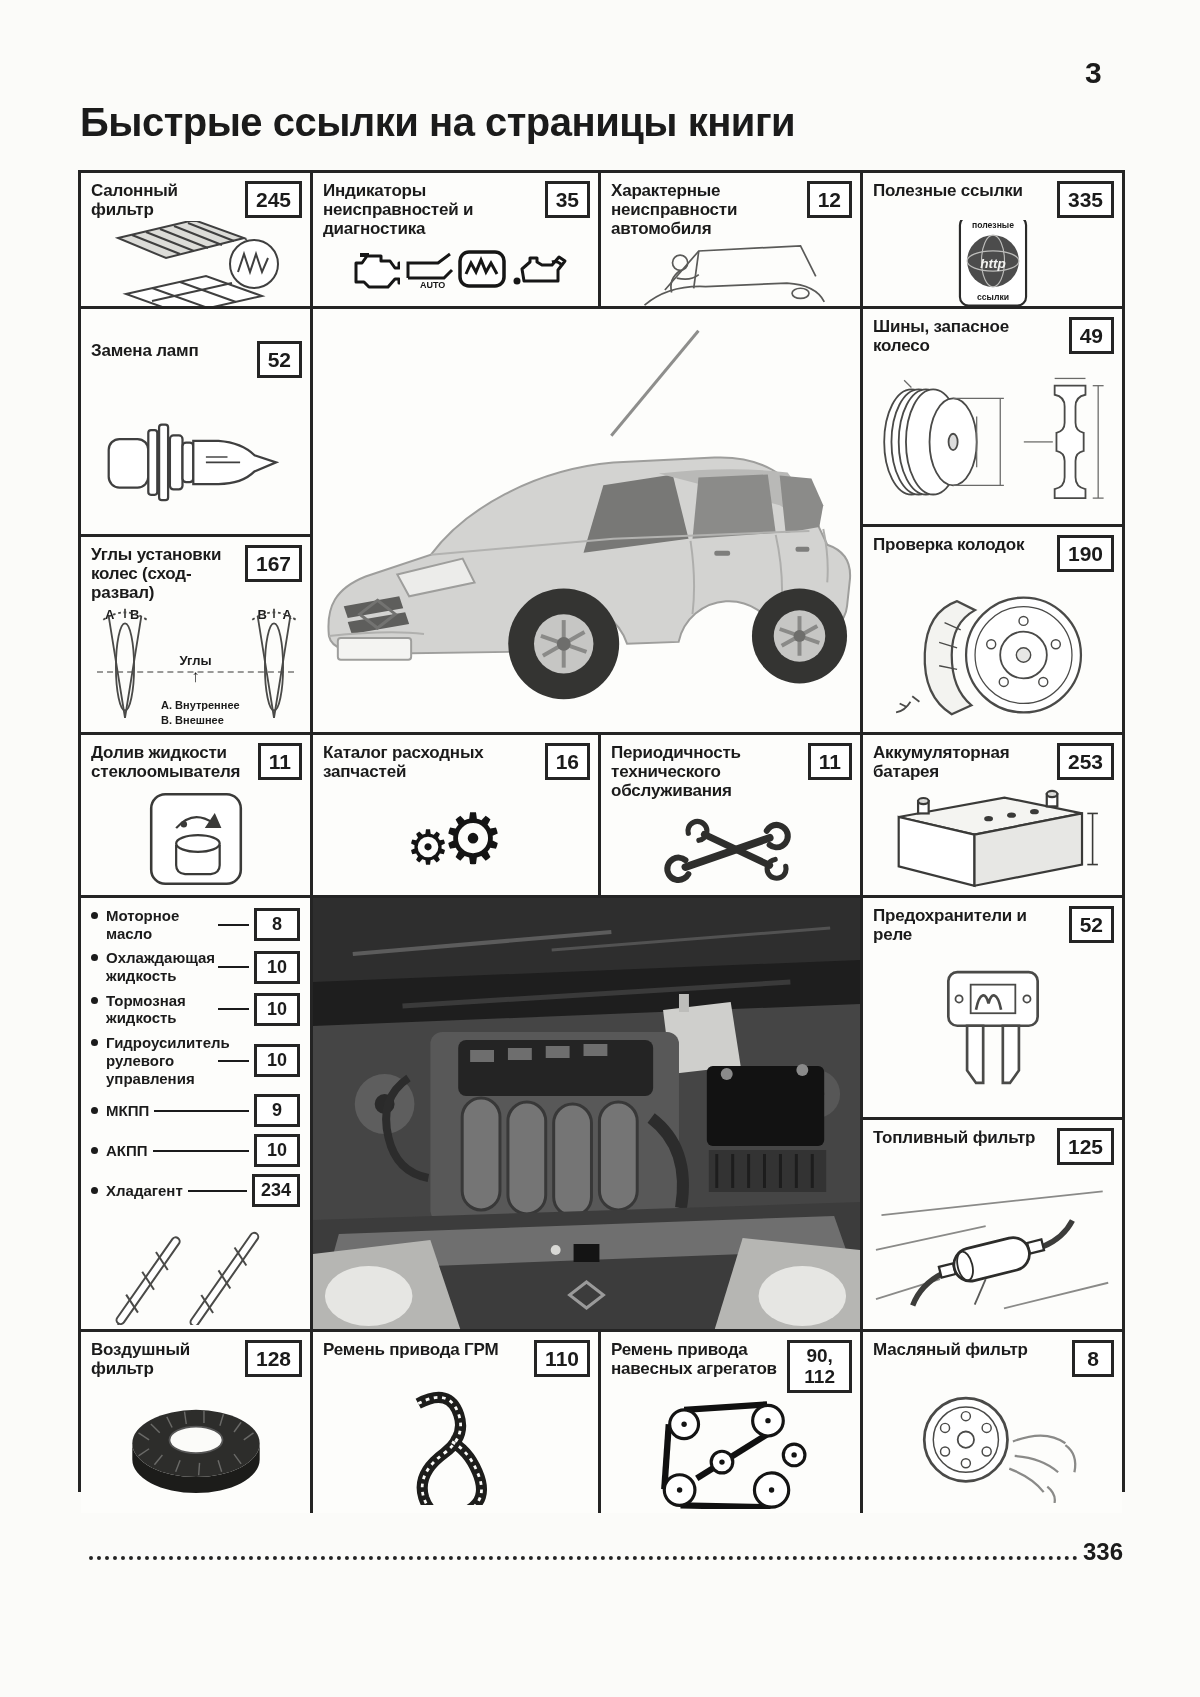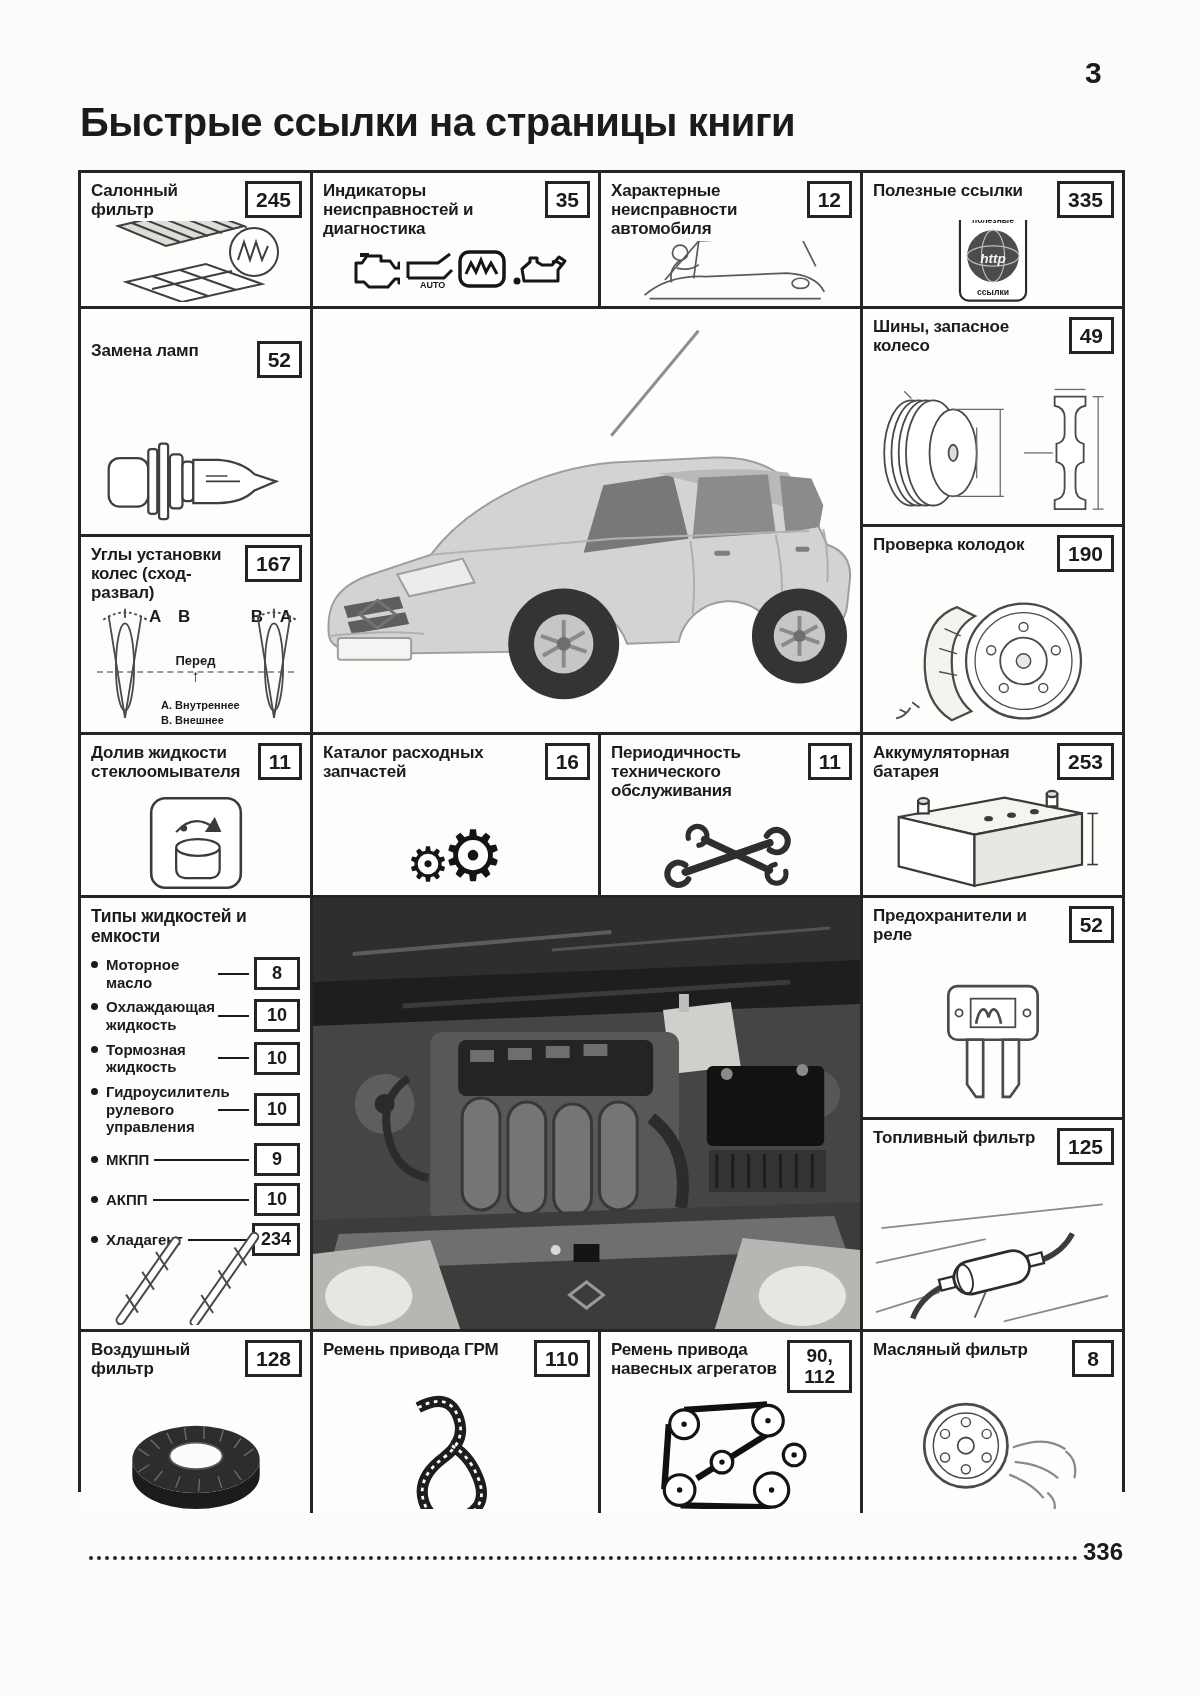--- a/index.html
+++ b/index.html
@@ -22,39 +22,39 @@
   .cr { border-right:none !important; }
   .nob { border-bottom:none !important; }
 
   .subcol { display:flex; flex-direction:column; border-right:3px solid #242424; }
   .subcol .cell { border-right:none; }
 
   .chead { display:flex; align-items:flex-start; justify-content:space-between; gap:8px; padding:8px 8px 2px 10px; }
   .ctitle { font-weight:bold; font-size:17px; line-height:1.13; letter-spacing:-0.2px; }
   .pbox { flex:none; border:3px solid #242424; background:#fff; font-weight:bold; font-size:21px; line-height:1; padding:5px 8px; min-width:42px; text-align:center; }
   .pbox.two { font-size:19px; line-height:1.08; padding:3px 14px; }
-  .cart { flex:1; display:flex; align-items:flex-end; justify-content:center; overflow:hidden; padding:4px; }
+  .cart { flex:1; display:flex; align-items:center; justify-content:center; overflow:hidden; padding:4px; }
 
   .photo-cell { border-right:3px solid #242424; background:#fdfdfb; display:flex; align-items:center; justify-content:center; overflow:hidden; }
   .photo-cell svg { width:100%; height:100%; }
 
   
   .fluids { padding:9px 10px 4px 10px; position:relative; }
   .fl-title { font-weight:bold; font-size:17.5px; line-height:1.14; margin-bottom:9px; letter-spacing:-0.2px; }
   .fl-row { display:flex; align-items:center; gap:5px; margin-bottom:7px; }
   .fl-lab { font-weight:bold; font-size:15px; line-height:1.18; max-width:122px; display:flex; gap:8px; }
   .fl-bullet { width:7px; height:7px; border-radius:50%; background:#1b1b1b; margin-top:5px; flex:none; }
   .fl-line { flex:1; border-top:2.5px solid #1b1b1b; min-width:8px; }
   .fl-box { flex:none; border:3px solid #242424; background:#fff; font-weight:bold; font-size:18px; padding:3px 6px; min-width:46px; text-align:center; }
   .wipers { position:absolute; left:22px; bottom:4px; }
 
   
   .align-art { flex:1; position:relative; margin:2px 8px 6px 8px; }
   .al-vg { position:absolute; bottom:4px; }
-  .al-lab { position:absolute; top:0; font-weight:bold; font-size:17px; letter-spacing:6px;margin-left:44px; }
+  .al-lab { position:absolute; top:0; font-weight:bold; font-size:13px; letter-spacing:6px; }
   .al-front { position:absolute; left:50%; transform:translateX(-50%); top:46px; font-weight:bold; font-size:13px; text-align:center; }
   .al-arrow { font-size:17px; line-height:1; display:block; }
   .al-legend { position:absolute; left:72px; bottom:2px; font-weight:bold; font-size:11px; line-height:1.3; }
   .al-ground { position:absolute; left:8px; right:8px; bottom:56px; border-top:2px dashed #9a9a98; }
 
   
   .footer { position:absolute; left:80px; top:1538px; width:1043px; display:flex; align-items:flex-end; font-weight:bold; font-size:24px; }
   .leader { flex:1; margin:0 5px 6px 9px; border-bottom:4px dotted #242424; height:0; }
 
   .gears { display:flex; align-items:flex-end; color:#141414; }
@@ -207,21 +207,21 @@
         </svg>
         <svg class="al-vg" style="right:2px" width="52" height="118" viewBox="0 0 52 130">
           <g fill="none" stroke="#4a4a48" stroke-width="2">
             <path d="M2 14 Q26 -2 50 14" stroke-dasharray="3 3"></path>
             <path d="M8 10 L26 122 L44 10"></path>
             <ellipse cx="26" cy="66" rx="10" ry="48"></ellipse>
             <line x1="26" y1="2" x2="26" y2="12"></line>
           </g>
         </svg>
         <div class="al-front">
-          <span>Перед</span>
+          <span>Углы</span>
           <span class="al-arrow">↑</span>
         </div>
         <div class="al-legend">
           <div>А. Внутреннее</div>
           <div>В. Внешнее</div>
         </div>
       </div>
     </div>
   </div>
 
@@ -407,21 +407,20 @@
         <g stroke="#3a3a38" stroke-width="1.8" fill="none">
           <line x1="238" y1="30" x2="238" y2="88"></line>
           <line x1="232" y1="30" x2="244" y2="30"></line>
             <line x1="232" y1="88" x2="244" y2="88"></line>
         </g>
       </svg>
     </div>
   </div>
 
   <div class="cell fluids" style="grid-area:2/1">
-    <div class="fl-title">Типы жидкостей и емкости</div>
 
     <div class="fl-row">
       <div class="fl-lab">
           <span class="fl-bullet"></span>
           <span>Моторное масло</span>
         </div>
       <div class="fl-line"></div>
       <div class="fl-box">8</div>
     </div>
     <div class="fl-row">

